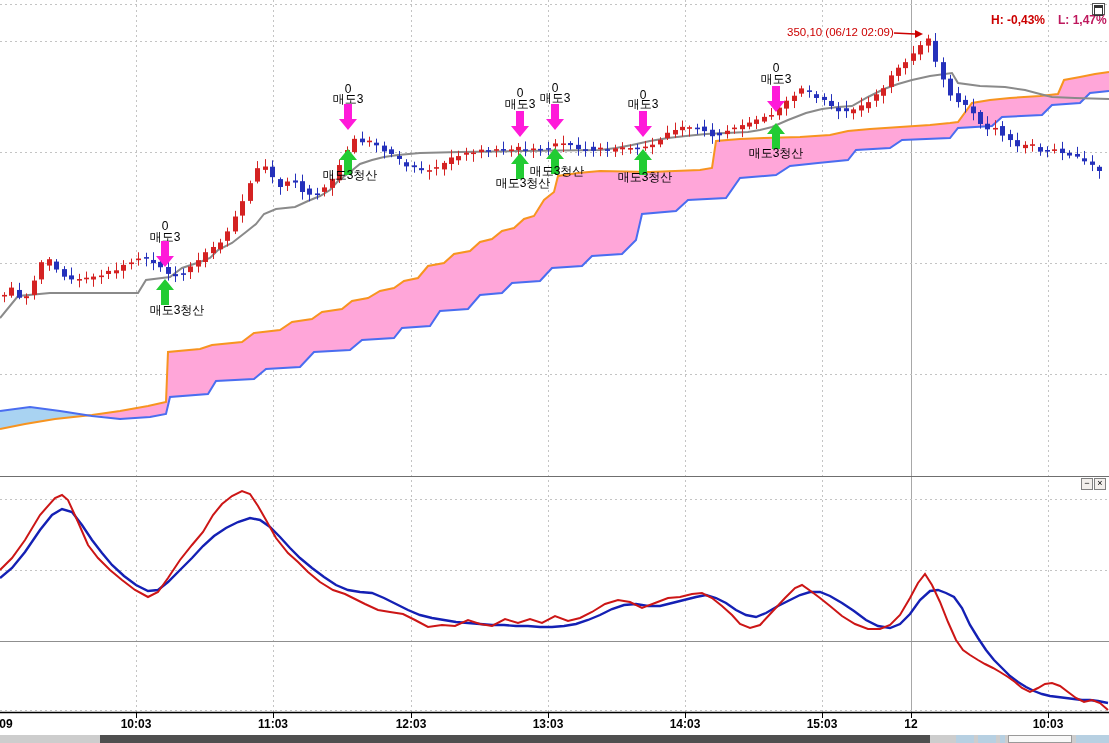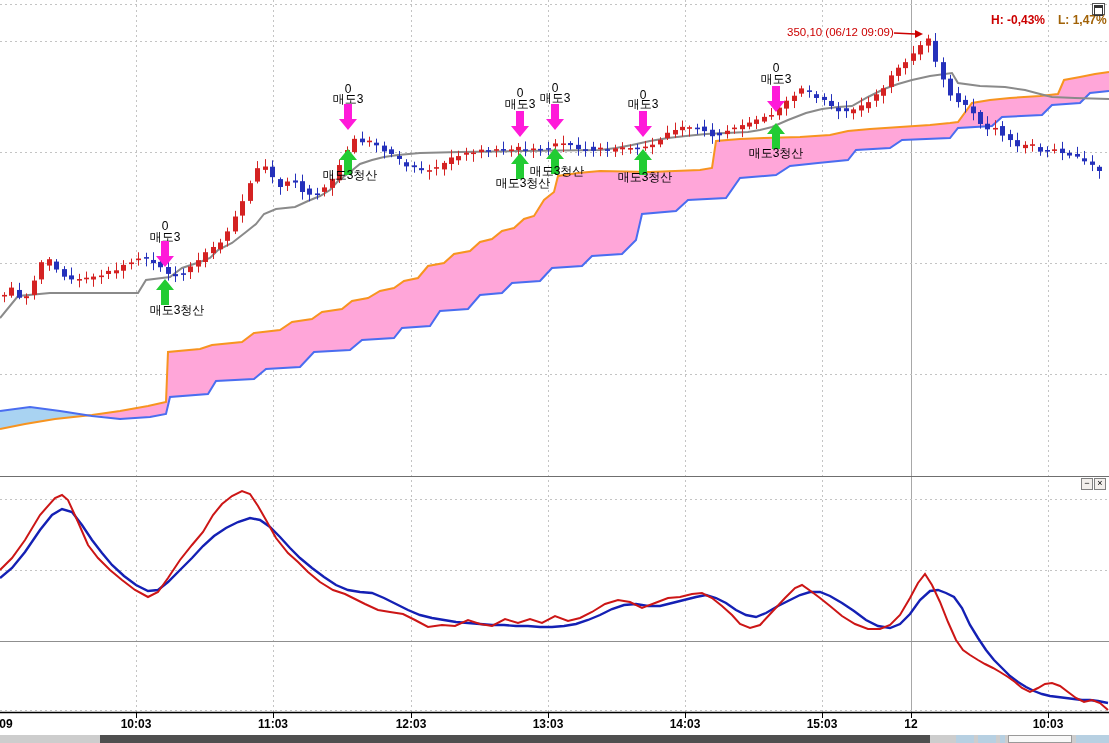--- a/index.html
+++ b/index.html
@@ -5,21 +5,21 @@
   html,body{margin:0;padding:0;}
   body{
     width:1109px;height:743px;position:relative;background:#ffffff;overflow:hidden;
     font-family:"Liberation Sans",sans-serif;
   }
   #watermark1{position:absolute;left:786px;top:670px;font-size:19px;letter-spacing:1px;color:#b2b2b5;z-index:1;white-space:nowrap;}
   #watermark2{position:absolute;left:781px;top:692px;font-size:14px;color:#b7b7ba;z-index:1;white-space:nowrap;}
   #chart{position:absolute;left:0;top:0;z-index:2;}
   .ov{position:absolute;z-index:3;white-space:nowrap;}
   #hl-high{left:991px;top:13px;font-size:12px;font-weight:700;color:#cc0000;}
-  #hl-low{left:1058px;top:13px;font-size:12px;font-weight:700;color:#a16207;}
+  #hl-low{left:1058px;top:13px;font-size:12px;font-weight:700;color:#be185d;}
   #annotation{left:787px;top:26px;font-size:11.5px;color:#cc0000;}
   #restore-btn{left:1092px;top:3px;width:13px;height:12px;border:1px solid #555;background:#fff;box-sizing:border-box;}
   #restore-btn .inner{margin:1px;height:7px;border:1px solid #333;border-top:3px solid #333;}
   .panel-btn{width:12px;height:12px;border:1px solid #808080;background:#f2efec;box-sizing:border-box;
     font-size:9px;line-height:9px;text-align:center;color:#000;}
   #min-btn{left:1081px;top:478px;}
   #close-btn{left:1094px;top:478px;}
   #scrollbar{left:0;top:735px;width:1109px;height:8px;background:#cdcdcd;}
   #scroll-thumb{position:absolute;top:0;height:8px;background:#4f4f4f;}
   .scroll-tile{position:absolute;top:0;height:8px;}
@@ -423,21 +423,21 @@
       <text x="548" y="728" font-size="12" font-weight="700" fill="#000000" text-anchor="middle" font-family="&quot;Liberation Sans&quot;,sans-serif">13:03</text>
       <text x="685" y="728" font-size="12" font-weight="700" fill="#000000" text-anchor="middle" font-family="&quot;Liberation Sans&quot;,sans-serif">14:03</text>
       <text x="822" y="728" font-size="12" font-weight="700" fill="#000000" text-anchor="middle" font-family="&quot;Liberation Sans&quot;,sans-serif">15:03</text>
       <text x="911" y="728" font-size="12" font-weight="700" fill="#000000" text-anchor="middle" font-family="&quot;Liberation Sans&quot;,sans-serif">12</text>
       <text x="1048" y="728" font-size="12" font-weight="700" fill="#000000" text-anchor="middle" font-family="&quot;Liberation Sans&quot;,sans-serif">10:03</text>
     </g>
   </svg>
 
 <div id="hl-high" class="ov">H: -0,43%</div>
 <div id="hl-low" class="ov">L: 1,47%</div>
-<div id="annotation" class="ov">350,10 (06/12 09:09)</div>
+<div id="annotation" class="ov">350,10 (06/12 02:09)</div>
 
 <div id="restore-btn" class="ov">
     <div class="inner"></div>
   </div>
 <div id="min-btn" class="ov panel-btn">−</div>
 <div id="close-btn" class="ov panel-btn">×</div>
 
 <div id="scrollbar" class="ov">
   <div id="scroll-thumb" style="left: 100px; width: 830px;"></div>
 <div class="scroll-tile" style="left: 956px; width: 18px; background: rgb(183, 208, 226);"></div>

